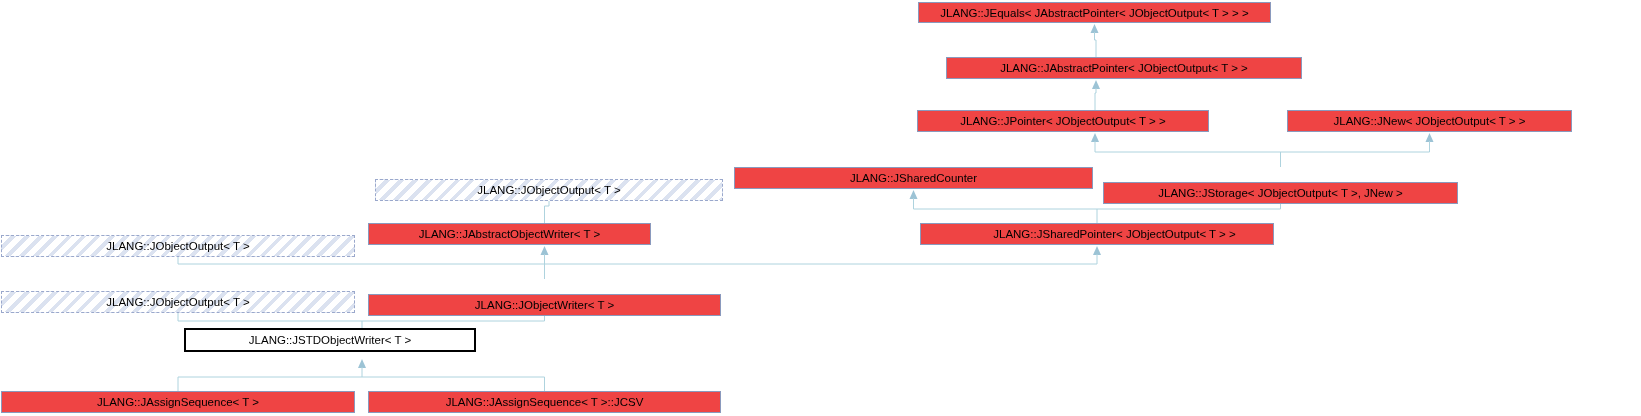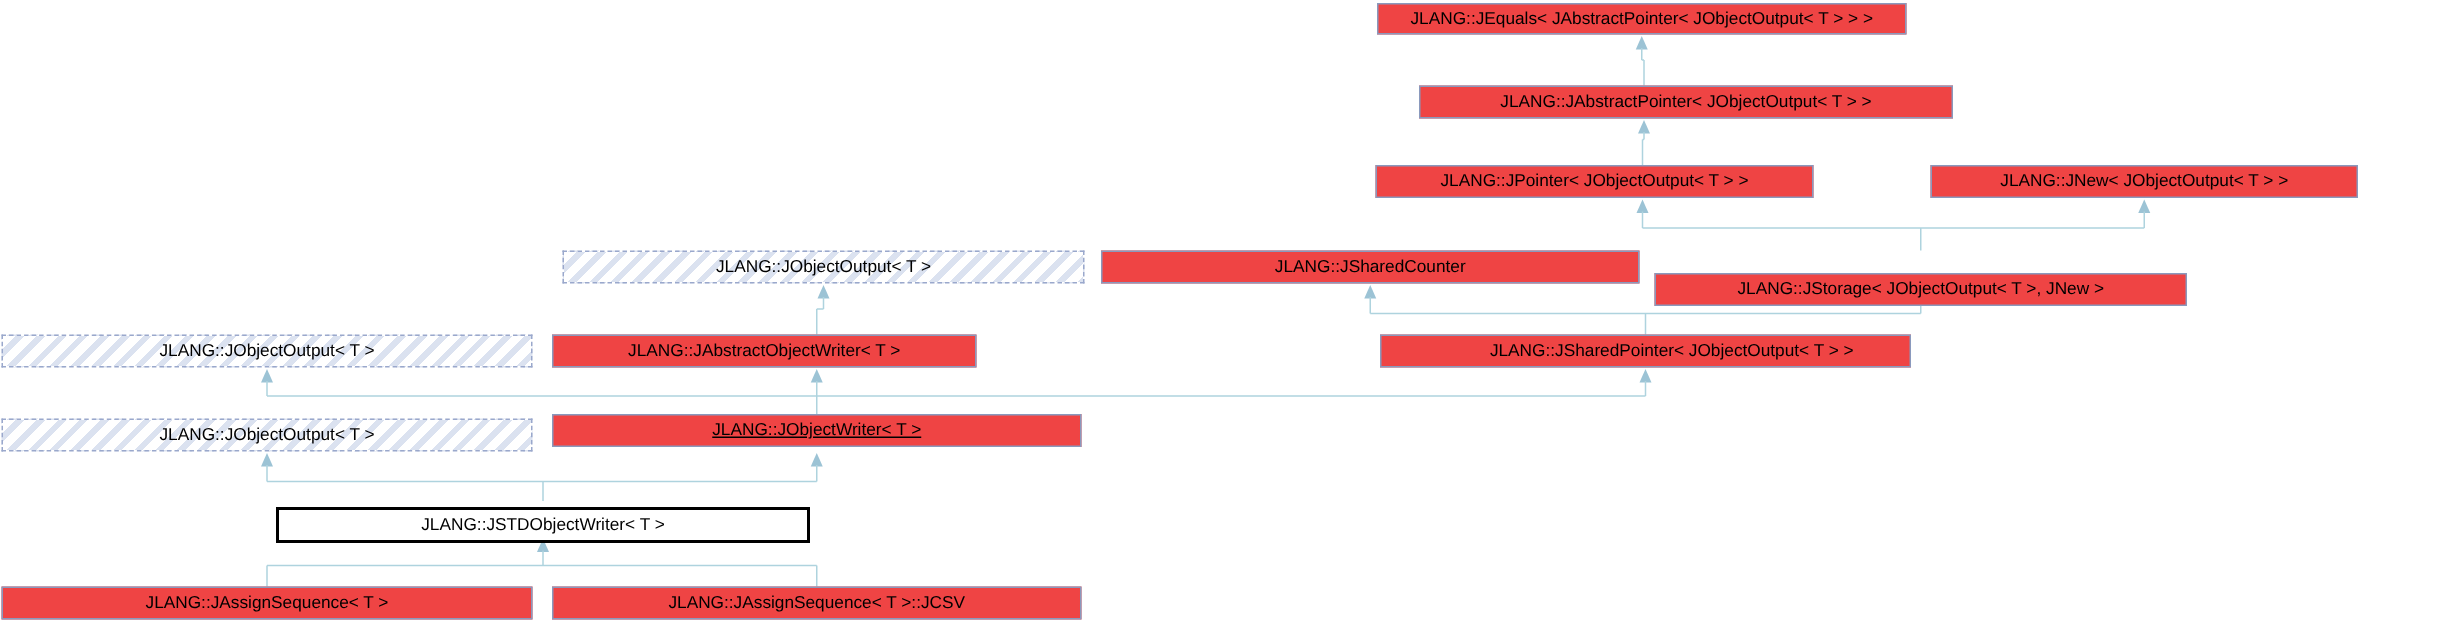--- a/index.html
+++ b/index.html
@@ -17,20 +17,21 @@
     display:flex;align-items:center;justify-content:center;
     font-size:11.5px;color:#000000;
     white-space:nowrap;
     background:#ef4444;
     border:1px solid #8a99bd;
     z-index:1;
   }
   .node.truncated{
     background:repeating-linear-gradient(135deg,#ffffff 0px,#ffffff 6px,#dbe2f0 6px,#dbe2f0 10px);
     border:1px dashed #9aa8cc;
+    margin-top:12px;
   }
   .node.current{
     background:#ffffff;
     border:2px solid #000000;
   }
 </style>
 </head>
 <body>
 
 <div id="canvas">
@@ -84,18 +85,18 @@
       <div class="node " style="left: 918px; top: 57px; width: 356px; height: 22px; margin-left: 28px;">JLANG::JAbstractPointer&lt; JObjectOutput&lt; T &gt; &gt;</div>
       <div class="node " style="left: 917px; top: 110px; width: 292px; height: 22px;">JLANG::JPointer&lt; JObjectOutput&lt; T &gt; &gt;</div>
       <div class="node " style="left: 1287px; top: 110px; width: 285px; height: 22px;">JLANG::JNew&lt; JObjectOutput&lt; T &gt; &gt;</div>
       <div class="node truncated" style="left: 375px; top: 167px; width: 348px; height: 22px;">JLANG::JObjectOutput&lt; T &gt;</div>
       <div class="node " style="left: 734px; top: 167px; width: 359px; height: 22px; text-align: center;">JLANG::JSharedCounter</div>
       <div class="node " style="left: 1103px; top: 182px; width: 355px; height: 22px;">JLANG::JStorage&lt; JObjectOutput&lt; T &gt;, JNew &gt;</div>
       <div class="node truncated" style="left: 1px; top: 223px; width: 354px; height: 22px;">JLANG::JObjectOutput&lt; T &gt;</div>
       <div class="node " style="left: 368px; top: 223px; width: 283px; height: 22px;">JLANG::JAbstractObjectWriter&lt; T &gt;</div>
       <div class="node " style="left: 920px; top: 223px; width: 354px; height: 22px; padding-left: 35px;">JLANG::JSharedPointer&lt; JObjectOutput&lt; T &gt; &gt;</div>
       <div class="node truncated" style="left: 1px; top: 279px; width: 354px; height: 22px;">JLANG::JObjectOutput&lt; T &gt;</div>
-      <div class="node " style="left: 368px; top: 276px; width: 353px; height: 22px; text-decoration: underline;">JLANG::JObjectWriter&lt; T &gt;</div>
-      <div class="node current" style="left: 184px; top: 338px; width: 356px; height: 24px;">JLANG::JSTDObjectWriter&lt; T &gt;</div>
+      <div class="node " style="left: 368px; top: 294px; width: 353px; height: 22px;">JLANG::JObjectWriter&lt; T &gt;</div>
+      <div class="node current" style="left: 184px; top: 328px; width: 292px; height: 24px;">JLANG::JSTDObjectWriter&lt; T &gt;</div>
       <div class="node " style="left: 1px; top: 391px; width: 354px; height: 22px;">JLANG::JAssignSequence&lt; T &gt;</div>
       <div class="node " style="left: 368px; top: 391px; width: 353px; height: 22px;">JLANG::JAssignSequence&lt; T &gt;::JCSV</div>
     </div>
 </div>
 
 </body></html>

